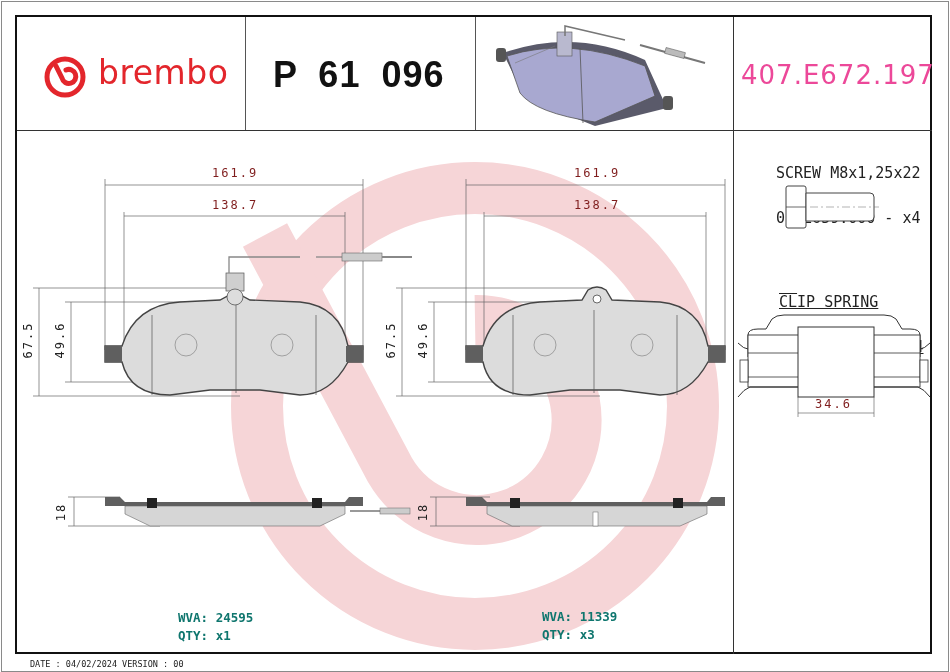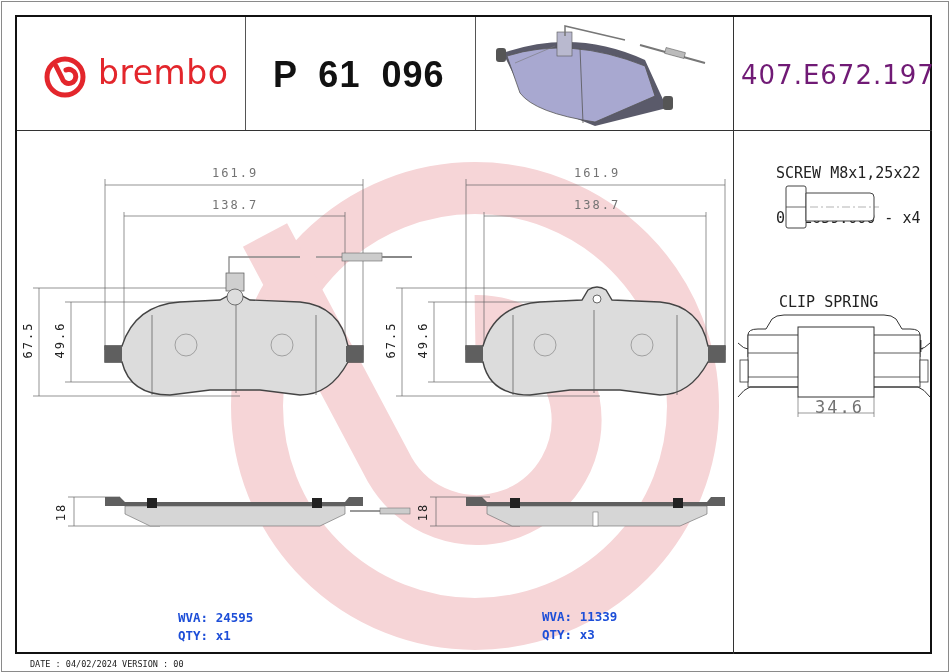--- a/index.html
+++ b/index.html
@@ -4,25 +4,25 @@
 <style>
   html, body { margin:0; padding:0; background:#fff; }
   body { width:950px; height:672px; position:relative; overflow:hidden; font-family:"Liberation Sans", sans-serif; }
   .outer { position:absolute; left:1px; top:1px; width:946px; height:669px; border:1px solid #8a8a8a; }
   .frame { position:absolute; left:15px; top:15px; width:917px; height:639px; border:2px solid #111; box-sizing:border-box; }
   .watermark { position:absolute; left:0; top:0; width:950px; height:672px; pointer-events:none; }
   .hdr-line { position:absolute; background:#555; }
   .logo { position:absolute; left:44px; top:56px; display:flex; align-items:flex-start; gap:12px; }
   .logo-text { color:#e3262c; font-family:"DejaVu Sans", sans-serif; font-size:33px; letter-spacing:0.5px; line-height:1; }
   .partno { position:absolute; left:273px; top:54px; font-family:"Liberation Sans", sans-serif; font-weight:bold; font-size:36px; word-spacing:10px; letter-spacing:1px; color:#111;text-align:right; }
-  .refno { position:absolute; left:741px; top:60px; font-family:"DejaVu Sans", sans-serif; font-size:26px; letter-spacing:1px; color:#701a75; }
-  .dim { position:absolute; font-family:"DejaVu Sans Mono", monospace; font-size:12px; letter-spacing:2px; color:#737373; }
+  .refno { position:absolute; left:741px; top:60px; font-family:"DejaVu Sans", sans-serif; font-size:26px; letter-spacing:1px; color:#ec4899; }
+  .dim { position:absolute; font-family:"DejaVu Sans Mono", monospace; font-size:12px; letter-spacing:2px; color:#7f1d1d; }
   .dimv { position:absolute; font-family:"DejaVu Sans Mono", monospace; font-size:12px; letter-spacing:2px; color:#222; transform:rotate(-90deg); transform-origin:center; white-space:nowrap; }
   .acc { position:absolute; font-family:"DejaVu Sans Mono", monospace; font-size:15px; color:#222; line-height:15px; white-space:pre; }
-  .wva { position:absolute; font-family:"DejaVu Sans Mono", monospace; font-weight:bold; font-size:12.5px; color:#1d4ed8; line-height:18px; }
+  .wva { position:absolute; font-family:"DejaVu Sans Mono", monospace; font-weight:bold; font-size:12.5px; color:#0f766e; line-height:18px; }
   .footer { position:absolute; left:30px; top:659px; font-family:"DejaVu Sans Mono", monospace; font-size:8.5px; color:#222; }
   svg { position:absolute; overflow:visible; }
 </style>
 </head>
 <body>
 
 <div class="outer"></div>
 
 <svg class="watermark" width="950" height="672" viewBox="0 0 950 672" style="left:0;top:0;">
   <g fill="none" stroke="#f6d5d7" stroke-width="52">
@@ -171,34 +171,34 @@
   <div>SCREW M8x1,25x22</div>
   <div>05.E659.000 - x4</div>
 </div>
 <svg style="left:785px;top:185px;" width="95" height="50" viewBox="0 0 95 50">
   <rect x="1" y="1" width="20" height="42" rx="2" fill="#fff" stroke="#444" stroke-width="1"></rect>
   <line x1="1" y1="22" x2="21" y2="22" stroke="#444" stroke-width="0.8"></line>
   <path d="M21 8 L 85 8 Q 89 8 89 12 L 89 32 Q 89 36 85 36 L 21 36 Z" fill="#fff" stroke="#444" stroke-width="1"></path>
   <line x1="25" y1="22" x2="94" y2="22" stroke="#666" stroke-width="0.5" stroke-dasharray="8 3 2 3"></line>
 </svg>
 
-<div class="acc" style="left:779px;top:265px;">
+<div class="acc" style="left:779px;top:265px;text-decoration:underline;">
   <div>CLIP SPRING</div>
   <div>07.E658.035 - x4</div>
 </div>
 <svg style="left:736px;top:305px;" width="200" height="115" viewBox="0 0 200 115">
   <path d="M12 52 L 12 30 Q 12 24 22 24 L 30 24 L 36 14 Q 40 10 48 10 L 148 10 Q 156 10 160 14 L 166 24 L 174 24 Q 184 24 184 30 L 184 52" fill="none" stroke="#333" stroke-width="1"></path>
   <rect x="12" y="30" width="172" height="52" fill="#fff" stroke="#333" stroke-width="0.9"></rect>
   <line x1="12" y1="48" x2="184" y2="48" stroke="#333" stroke-width="0.8"></line>
   <line x1="12" y1="72" x2="184" y2="72" stroke="#333" stroke-width="0.8"></line>
   <path d="M2 38 Q 8 44 12 44" fill="none" stroke="#333" stroke-width="1"></path>
   <path d="M194 38 Q 188 44 184 44" fill="none" stroke="#333" stroke-width="1"></path>
   <path d="M2 92 Q 8 84 14 82 L 182 82 Q 188 84 194 92" fill="none" stroke="#333" stroke-width="1"></path>
   <rect x="4" y="55" width="8" height="22" fill="#fff" stroke="#333" stroke-width="0.8"></rect>
   <rect x="184" y="55" width="8" height="22" fill="#fff" stroke="#333" stroke-width="0.8"></rect>
   <rect x="62" y="22" width="76" height="70" fill="#fff" stroke="#333" stroke-width="1"></rect>
   <line x1="62" y1="92" x2="62" y2="112" stroke="#555" stroke-width="0.6"></line>
   <line x1="138" y1="92" x2="138" y2="112" stroke="#555" stroke-width="0.6"></line>
   <line x1="62" y1="108" x2="138" y2="108" stroke="#555" stroke-width="0.6"></line>
 </svg>
-<div class="dim" style="left:815px;top:397px;font-size:17px;">34.6</div>
+<div class="dim" style="left:815px;top:397px;font-size:12px;">34.6</div>
 
 <div class="footer">DATE : 04/02/2024 VERSION : 00</div>
 
 </body></html>

